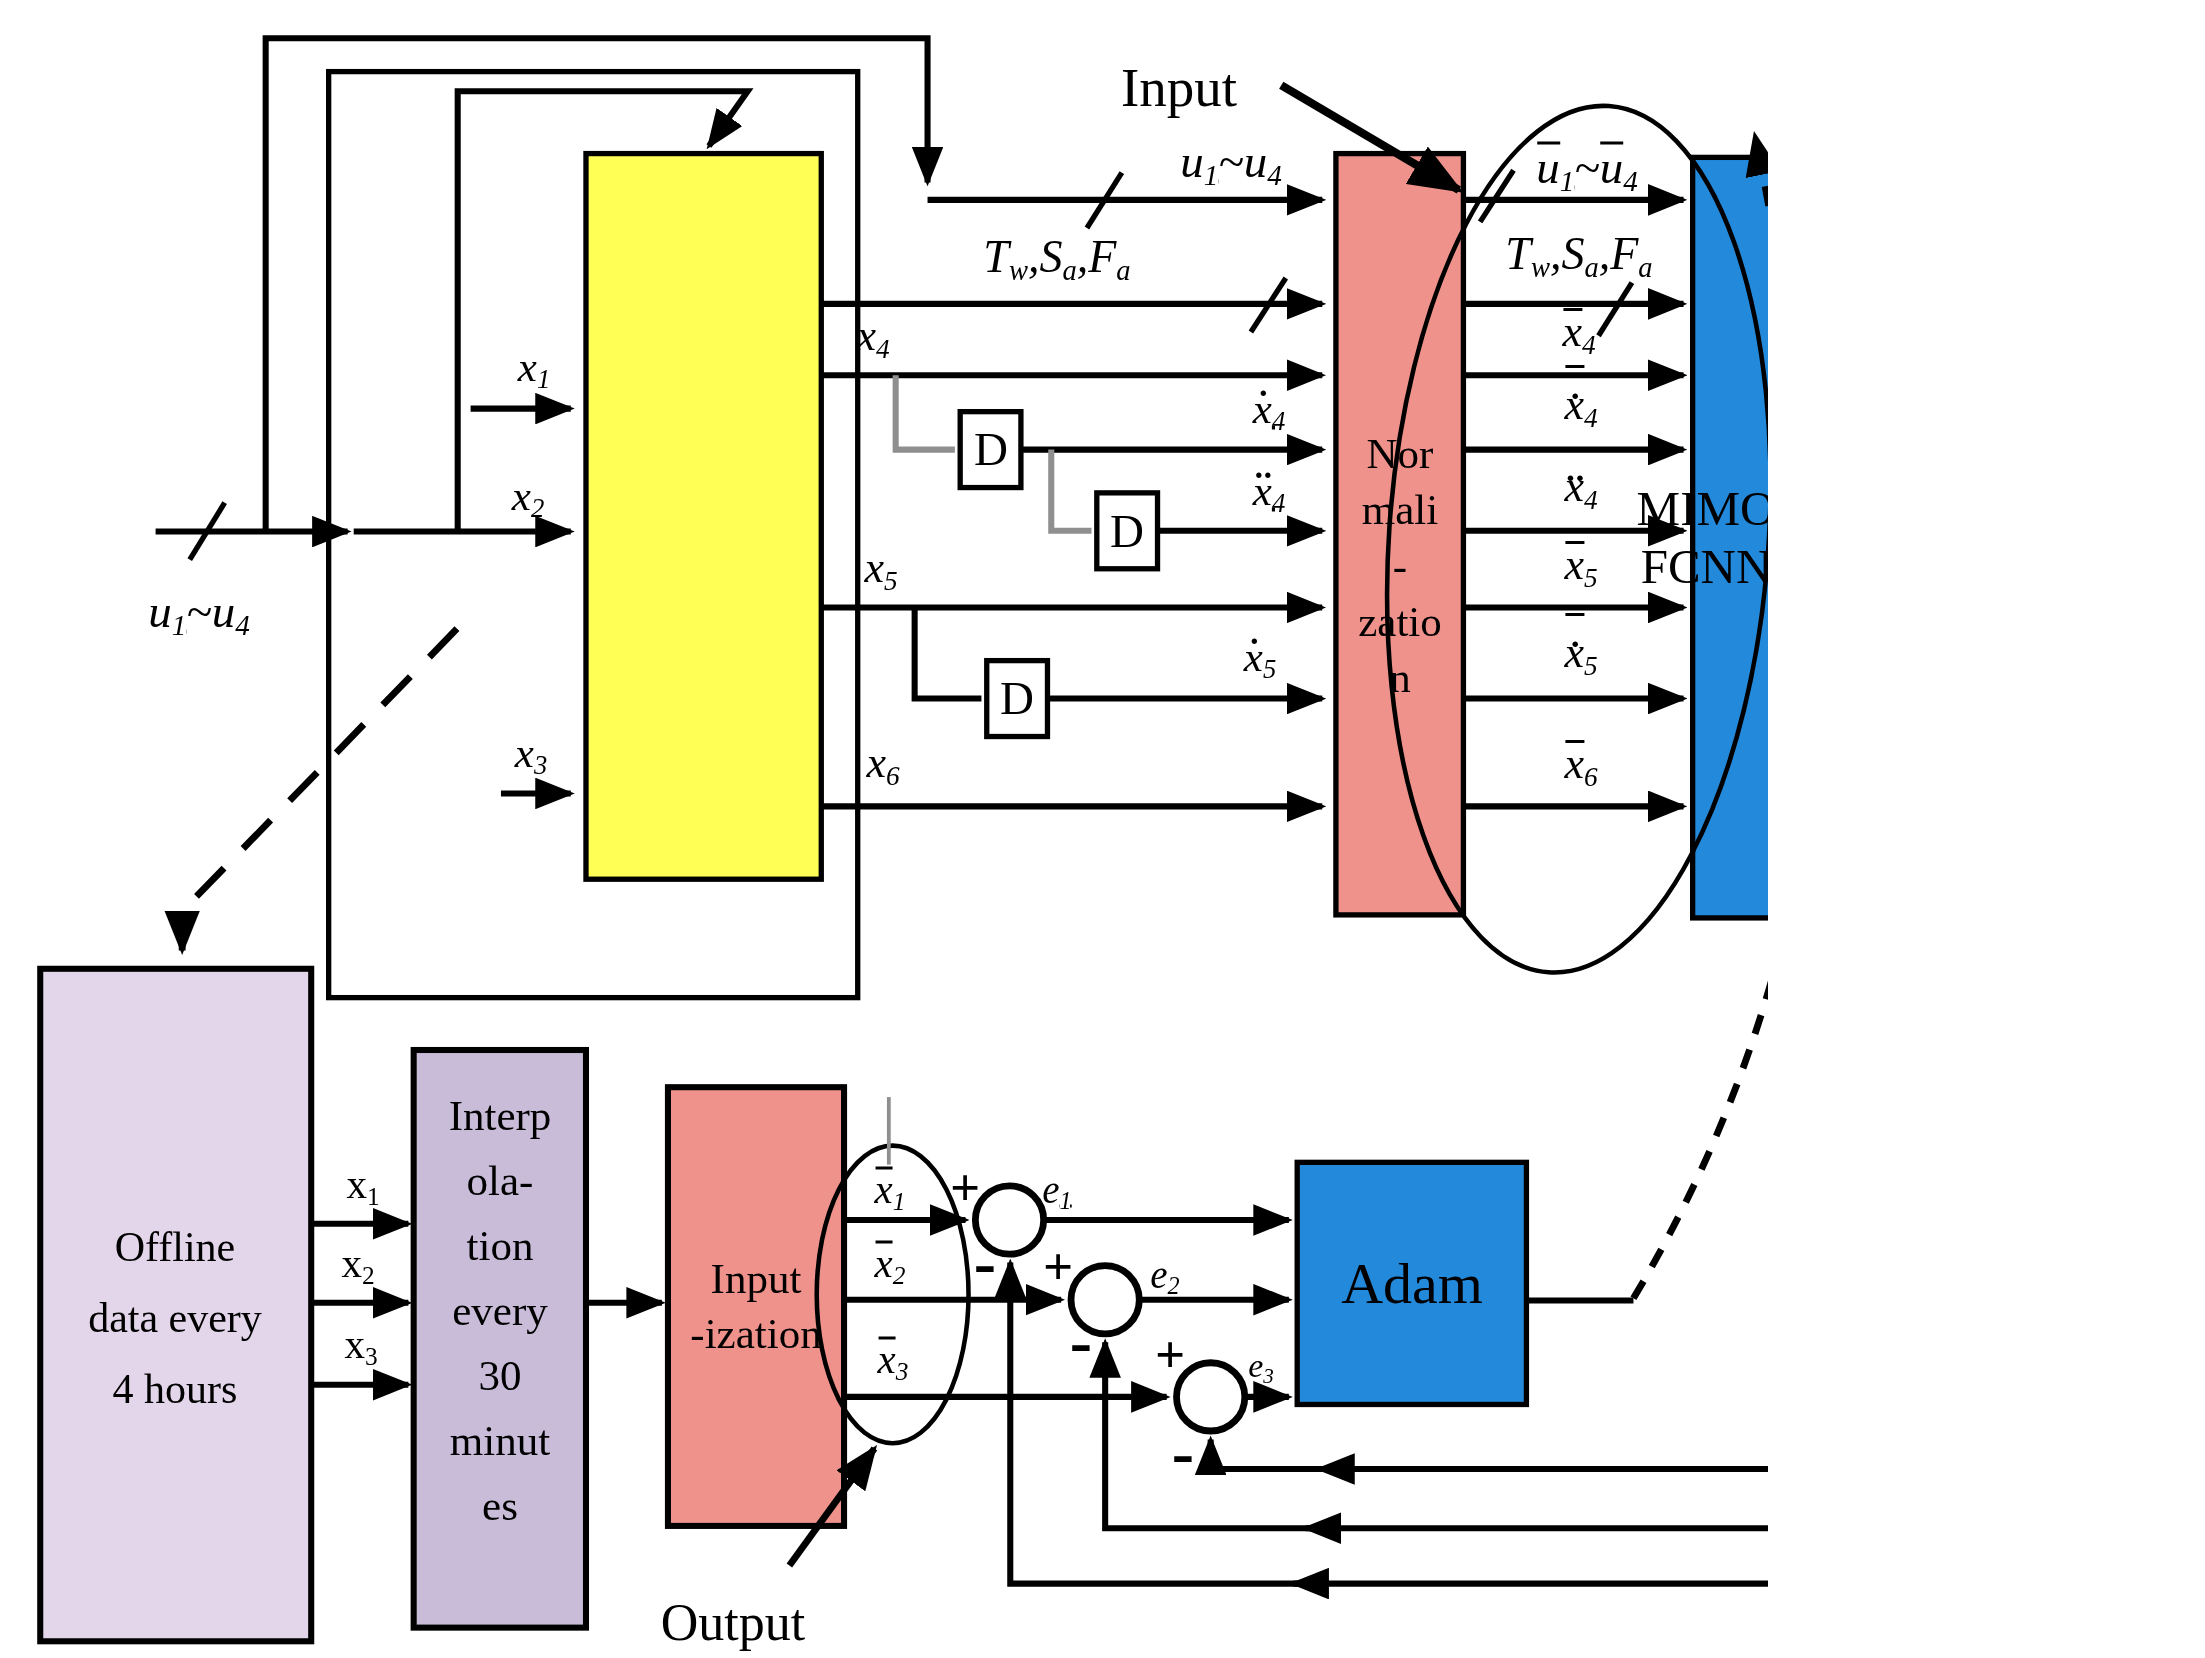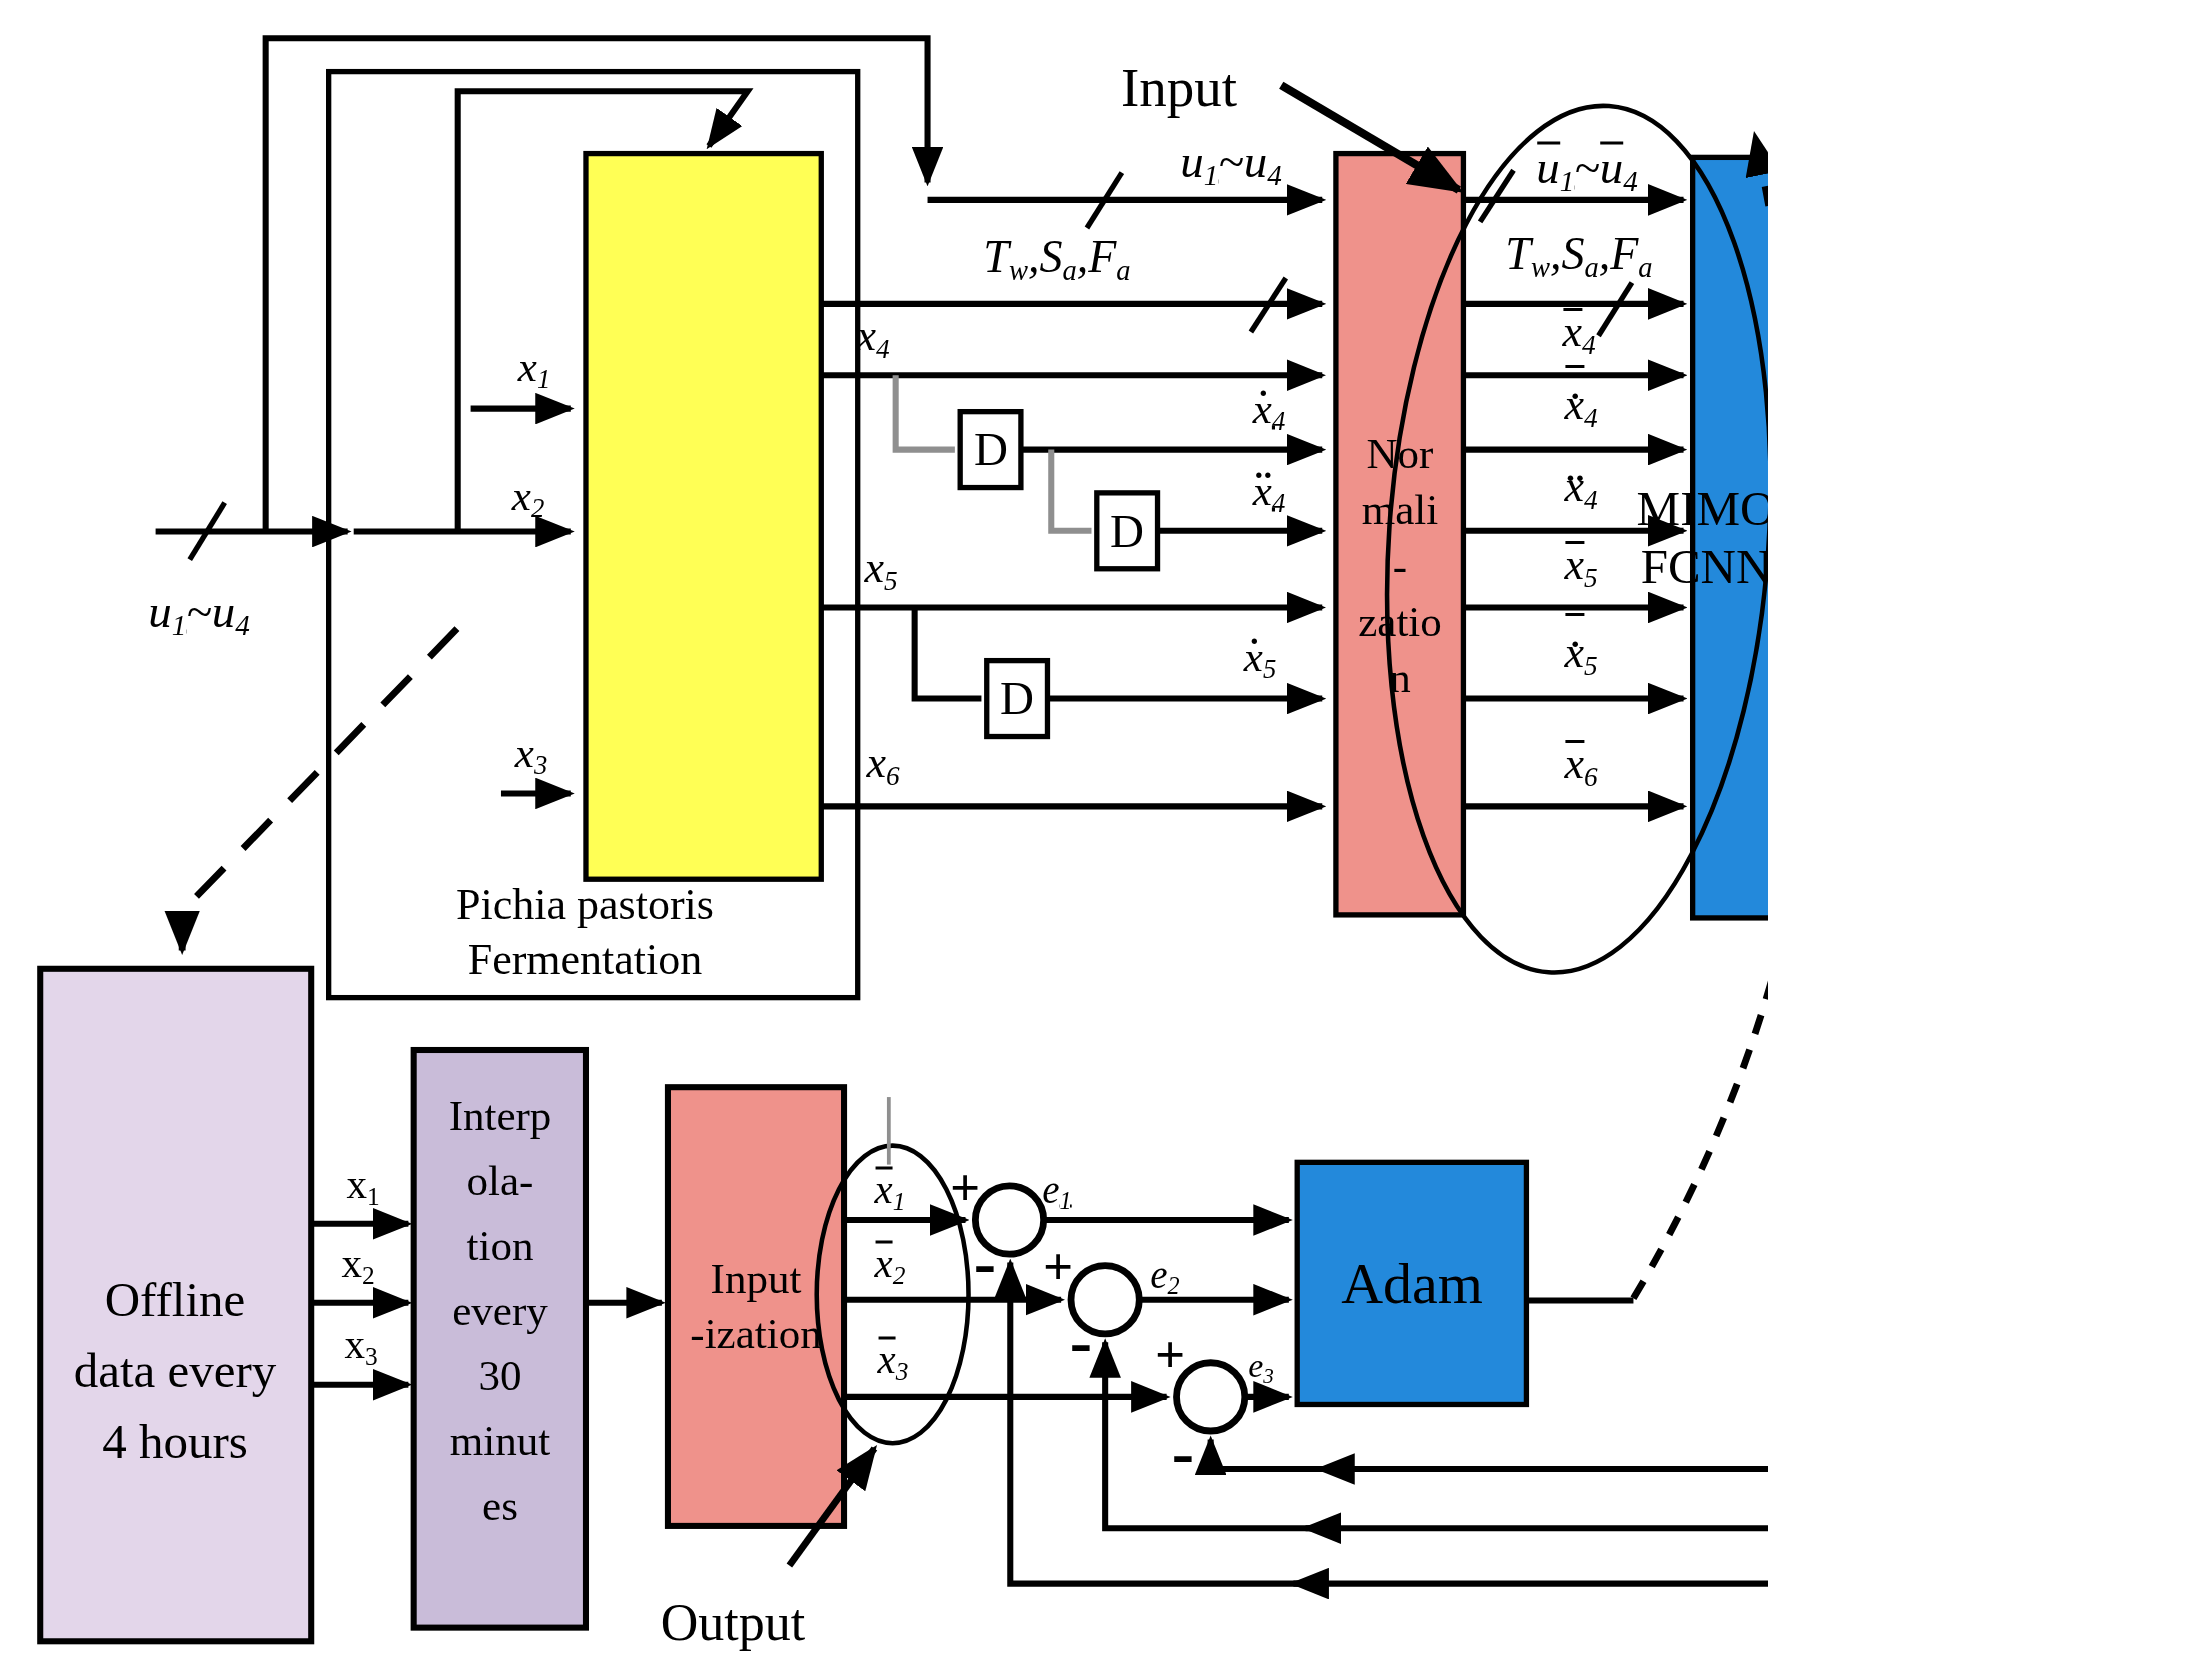--- a/index.html
+++ b/index.html
@@ -169,36 +169,32 @@
 <div class="lbl math" style="left:1165px;top:1274px;font-size:39px"><span class="seg"><span class="core"><span>e</span></span><sub>2</sub></span></div>
 <div class="lbl math" style="left:1261px;top:1366px;font-size:34px"><span class="seg"><span class="core"><span>e</span></span><sub>3</sub></span></div>
 
 <div class="lbl sign" style="left:965px;top:1187px;font-size:53px">+</div>
 <div class="lbl sign" style="left:1058px;top:1266px;font-size:53px">+</div>
 <div class="lbl sign" style="left:1170px;top:1354px;font-size:53px">+</div>
 <div class="lbl sign" style="left:985px;top:1262px;font-size:67px">-</div>
 <div class="lbl sign" style="left:1081px;top:1341px;font-size:67px">-</div>
 <div class="lbl sign" style="left:1183px;top:1452px;font-size:67px">-</div>
 
-<div class="blocktext" style="left:585px;top:932px;font-size:44px;line-height:55px">
-  <div>Pichia pastoris</div>
-  <div>Fermentation</div>
-</div>
 <div class="blocktext" style="left:1400px;top:566px;font-size:43px;line-height:56px">
   <div>Nor</div>
   <div>mali</div>
   <div>-</div>
   <div>zatio</div>
   <div>n</div>
 </div>
 <div class="blocktext" style="left:1706px;top:538px;font-size:49px;line-height:58px">
   <div>MIMO</div>
   <div>FCNN</div>
 </div>
-<div class="blocktext" style="left:175px;top:1370px;font-size:49px;line-height:71px">
+<div class="blocktext" style="left:175px;top:1318px;font-size:42px;line-height:71px">
   <div>Offline</div>
   <div>data every</div>
   <div>4 hours</div>
 </div>
 <div class="blocktext" style="left:500px;top:1310px;font-size:43px;line-height:65px">
   <div>Interp</div>
   <div>ola-</div>
   <div>tion</div>
   <div>every</div>
   <div>30</div>

